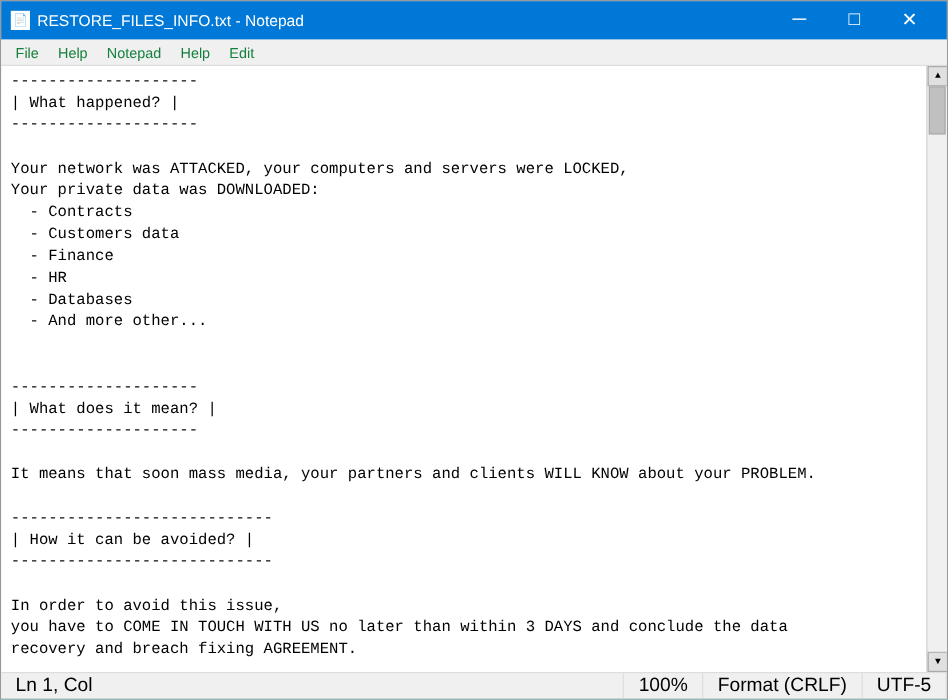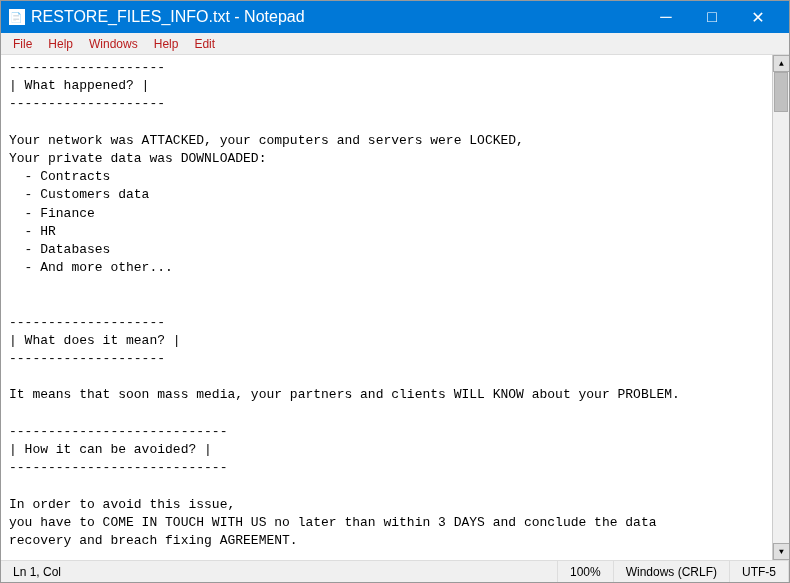--- a/index.html
+++ b/index.html
@@ -45,21 +45,21 @@
       display: flex;
       align-items: center;
       justify-content: center;
       font-size: 10px;
       color: #333;
       flex-shrink: 0;
     }
 
     .title-bar-text {
       flex: 1;
-      font-size: 16px;
+      font-size: 13px;
     }
 
     .title-bar-controls {
       display: flex;
       gap: 0;
     }
 
     .title-btn {
       width: 46px;
       height: 32px;
@@ -82,21 +82,21 @@
       padding: 0 4px;
       font-family: 'Segoe UI', Arial, sans-serif;
       font-size: 12px;
       border-bottom: 1px solid #ddd;
       flex-shrink: 0;
     }
 
     .menu-item {
       padding: 2px 8px;
       cursor: pointer;
-      color: #b91c1c;
+      color: #15803d;
     }
 
     .editor-area {
       display: flex;
       flex: 1;
       overflow: hidden;
     }
 
     .text-content {
       flex: 1;
@@ -152,21 +152,21 @@
       border: 1px solid #aaa;
     }
 
     .status-bar {
       height: 22px;
       background: #f0f0f0;
       border-top: 1px solid #ddd;
       display: flex;
       align-items: center;
       font-family: 'Segoe UI', Arial, sans-serif;
-      font-size: 12px;
+      font-size: 16px;
       color: #000;
       flex-shrink: 0;
     }
 
     .status-item {
       padding: 0 12px;
       border-right: 1px solid #ddd;
       height: 100%;
       display: flex;
       align-items: center;
@@ -189,21 +189,21 @@
     <div class="title-bar-controls">
       <button class="title-btn">─</button>
       <button class="title-btn">□</button>
       <button class="title-btn close">✕</button>
     </div>
   </div>
 
   <div class="menu-bar">
     <span class="menu-item">File</span>
     <span class="menu-item">Help</span>
-    <span class="menu-item">Windows</span>
+    <span class="menu-item">Notepad</span>
     <span class="menu-item">Help</span>
     <span class="menu-item">Edit</span>
   </div>
 
   <div class="editor-area">
     <textarea class="text-content" spellcheck="false" style="">--------------------
 | What happened? |
 --------------------
 
 Your network was ATTACKED, your computers and servers were LOCKED,
@@ -234,16 +234,16 @@
       <div class="scroll-track">
         <div class="scroll-thumb"></div>
       </div>
       <div class="scroll-btn">▼</div>
     </div>
   </div>
 
   <div class="status-bar">
     <div class="status-item">Ln 1, Col</div>
     <div class="status-item">100%</div>
-    <div class="status-item">Windows (CRLF)</div>
+    <div class="status-item">Format (CRLF)</div>
     <div class="status-item">UTF-5</div>
   </div>
 </div>
 
 </body></html>

